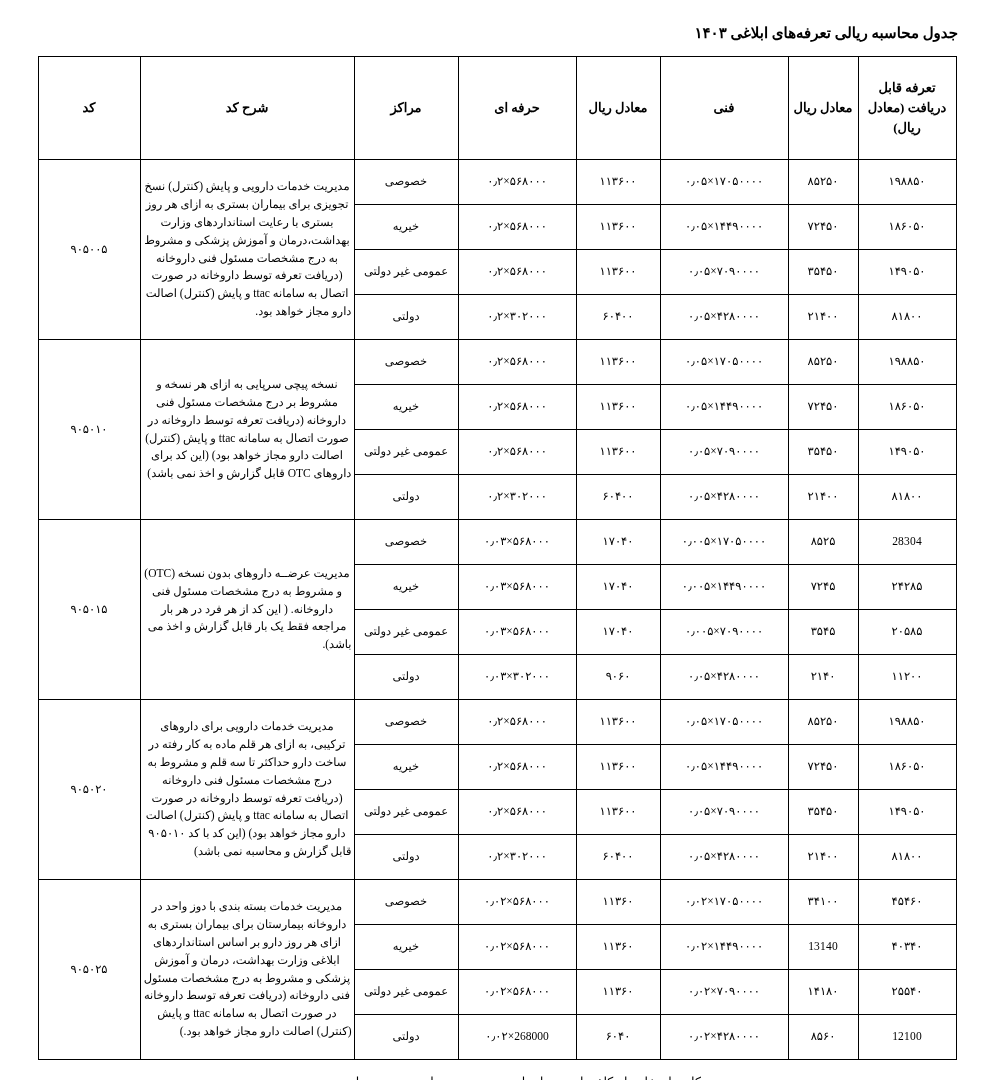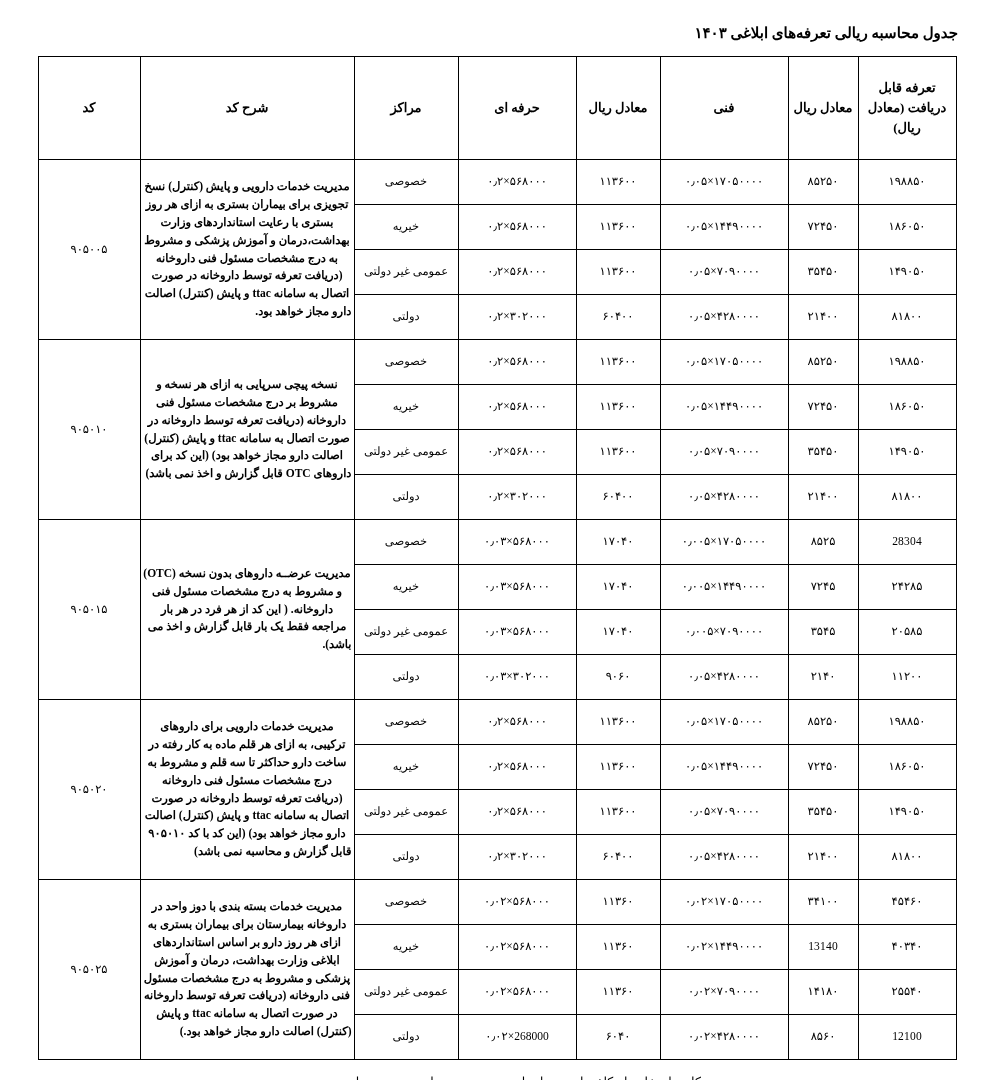--- a/index.html
+++ b/index.html
@@ -56,21 +56,20 @@
   col.c-sharh    { width: 214px; }
   col.c-code     { width: 102px; }
 
   td.sharh {
     text-align: justify;
     text-align-last: right;
     vertical-align: top;
     font-size: 12px;
     line-height: 1.95;
     padding: 8px 9px 8px 9px;
-    font-weight: bold;
   }
   td.code {
     vertical-align: top;
     font-size: 12.5px;
     padding-top: 9px;
     letter-spacing: 0.5px;
     margin-left: 28px;
   }
   td.marakez {
     font-size: 12px;

